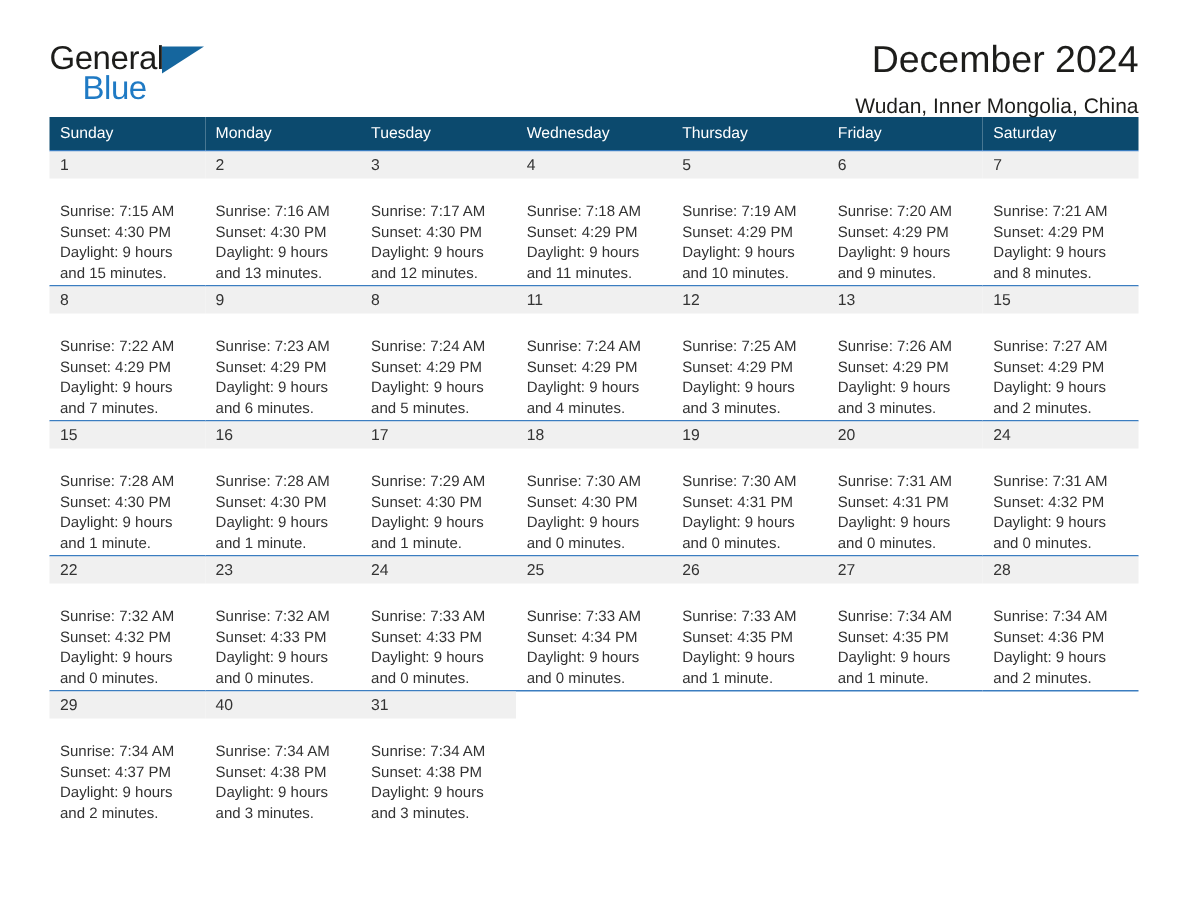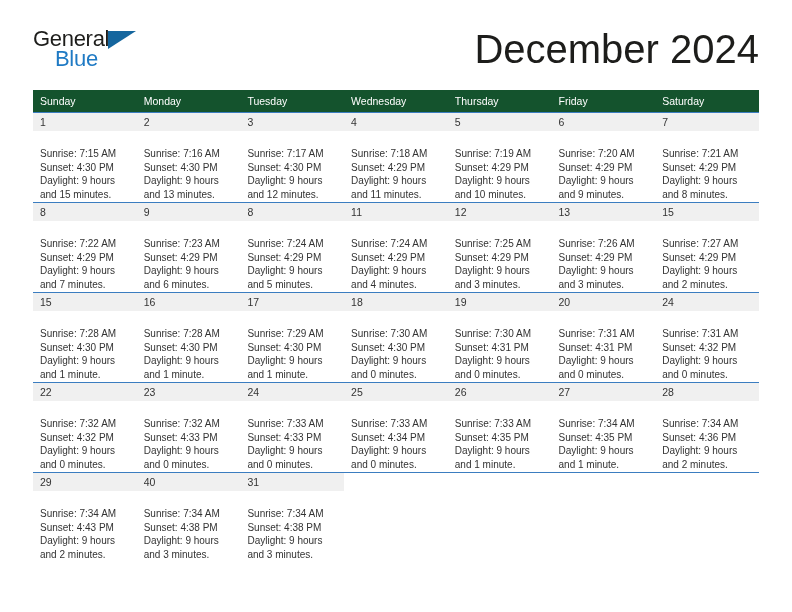--- a/index.html
+++ b/index.html
@@ -22,21 +22,21 @@
     height: 612px;
     padding: 0;
   }
 
   
   .header {
     display: flex;
     align-items: flex-start;
     justify-content: space-between;
     padding: 26px 33px 0 33px;
-    height: 90px;
+    height: 78px;
   }
   .logo {
     position: relative;
     width: 120px;
     height: 48px;
     line-height: 1;
     user-select: none;
   }
   .logo-general {
     position: absolute;
@@ -63,21 +63,21 @@
     width: 0;
     height: 0;
     border-left: 28px solid #15669e;
     border-bottom: 18px solid transparent;
   }
   .title-block {
     text-align: right;
     padding-top: 0px;
   }
   .cal-title {
-    font-size: 40px;
+    font-size: 25px;
     font-weight: normal;
     color: #1d1d1b;
     line-height: 1.15;
     margin: 0;
     letter-spacing: 0px;
   }
   .cal-subtitle {
     font-size: 14px;
     font-weight: normal;
     color: #1d1d1b;
@@ -86,21 +86,21 @@
   }
 
   
   .calendar {
     margin: 0 33px;
     width: 726px;
     border-collapse: collapse;
     table-layout: fixed;
   }
   .calendar th {
-    background: #14532d;
+    background: #0c4a6e;
     color: #ffffff;
     font-size: 10.5px;
     font-weight: normal;
     text-align: left;
     padding: 5px 0 5px 7px;
     height: 22px;
     border: none;
   }
   .calendar td {
     vertical-align: top;
@@ -139,20 +139,21 @@
   <div class="header">
 
     <div class="logo">
       <span class="logo-general">General</span>
       <span class="logo-tri"></span>
       <span class="logo-blue">Blue</span>
     </div>
 
     <div class="title-block">
       <h1 class="cal-title">December 2024</h1>
+      <div class="cal-subtitle">Wudan, Inner Mongolia, China</div>
     </div>
 
   </div>
 
   <table class="calendar">
     <thead>
       <tr>
         <th>Sunday</th>
         <th>Monday</th>
         <th>Tuesday</th>
@@ -483,21 +484,21 @@
             </div>
           </td>
       </tr>
 
       <tr>
         <td>
             <div class="daycell">
               <div class="daynum">29</div>
               <div class="dayinfo">
                 <div>Sunrise: 7:34 AM</div>
-                <div>Sunset: 4:43 PM</div>
+                <div>Sunset: 4:37 PM</div>
                 <div>Daylight: 9 hours</div>
                 <div>and 2 minutes.</div>
               </div>
             </div>
           </td>
         <td>
             <div class="daycell">
               <div class="daynum">40</div>
               <div class="dayinfo">
                 <div>Sunrise: 7:34 AM</div>

